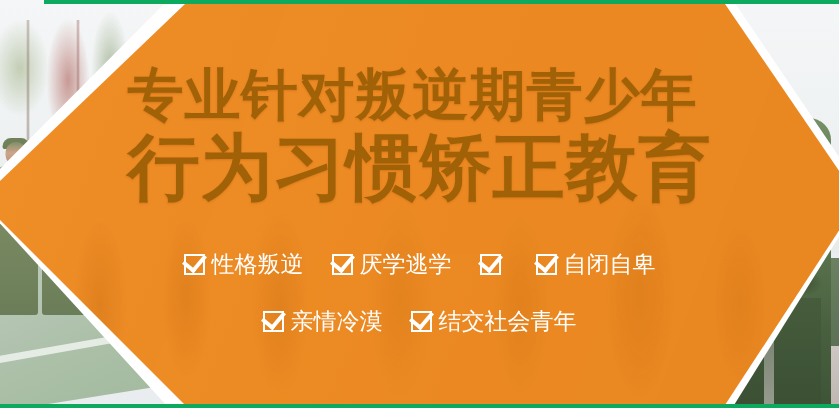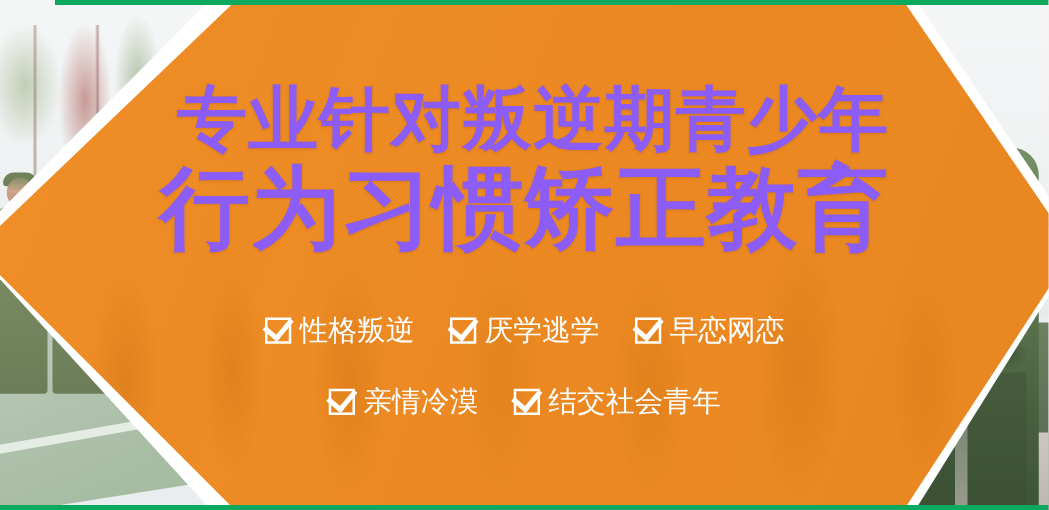--- a/index.html
+++ b/index.html
@@ -155,21 +155,21 @@
   .rule-bottom{
     position:absolute;left:0;bottom:0;width:839px;height:4px;background:#0da95e;z-index:6;
   }
 
   
   .content{
     position:absolute;inset:0;z-index:5;
     display:flex;flex-direction:column;align-items:center;
   }
   .headline{
-    margin-top:66px;text-align:right;color:#8b5cf6;
+    margin-top:66px;text-align:left;color:#a16207;
     font-weight:bold;letter-spacing:1px;line-height:1.02;
     text-shadow:0 1px 2px rgba(150,72,8,.25);
   }
   .headline .l1{display:block;font-size:56px;}
   .headline .l2{display:block;font-size:72px;margin-top:8px;}
 
   .checks{margin-top:44px;width:100%;}
   .check-row{
     display:flex;justify-content:center;align-items:center;
     margin-bottom:26px;
@@ -274,21 +274,26 @@
         <div class="check-item">
           <span class="check-box">
               <span class="tick"></span>
             </span>
           <span class="check-label">厌学逃学</span>
         </div>
         <div class="check-item">
           <span class="check-box">
               <span class="tick"></span>
             </span>
-          <span class="check-label">早恋网恋</span>
+        </div>
+        <div class="check-item">
+          <span class="check-box">
+              <span class="tick"></span>
+            </span>
+          <span class="check-label">自闭自卑</span>
         </div>
       </div>
 
       <div class="check-row">
         <div class="check-item">
           <span class="check-box">
               <span class="tick"></span>
             </span>
           <span class="check-label">亲情冷漠</span>
         </div>

